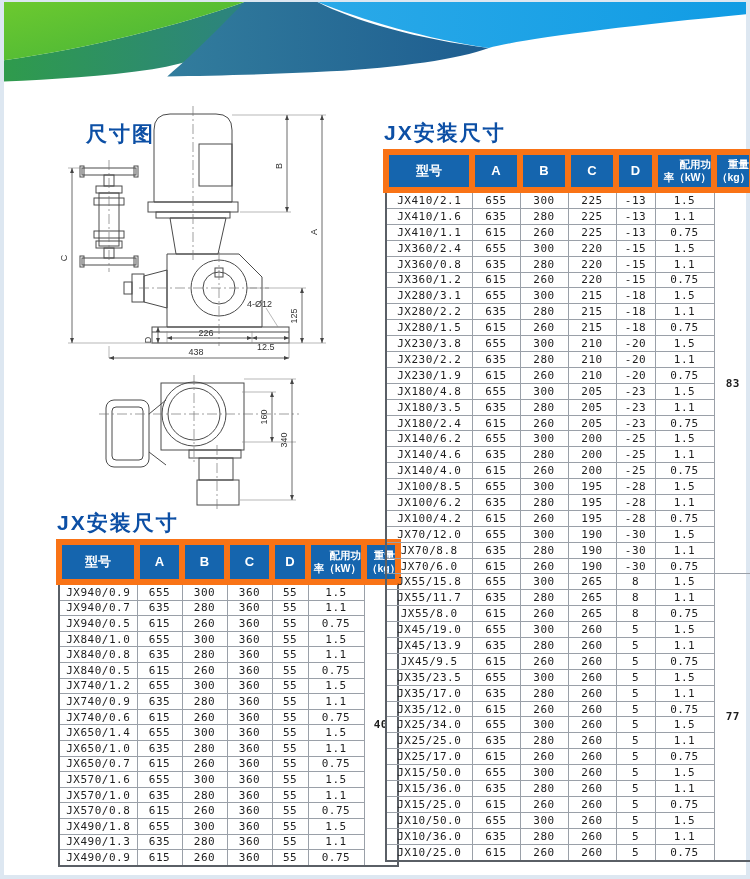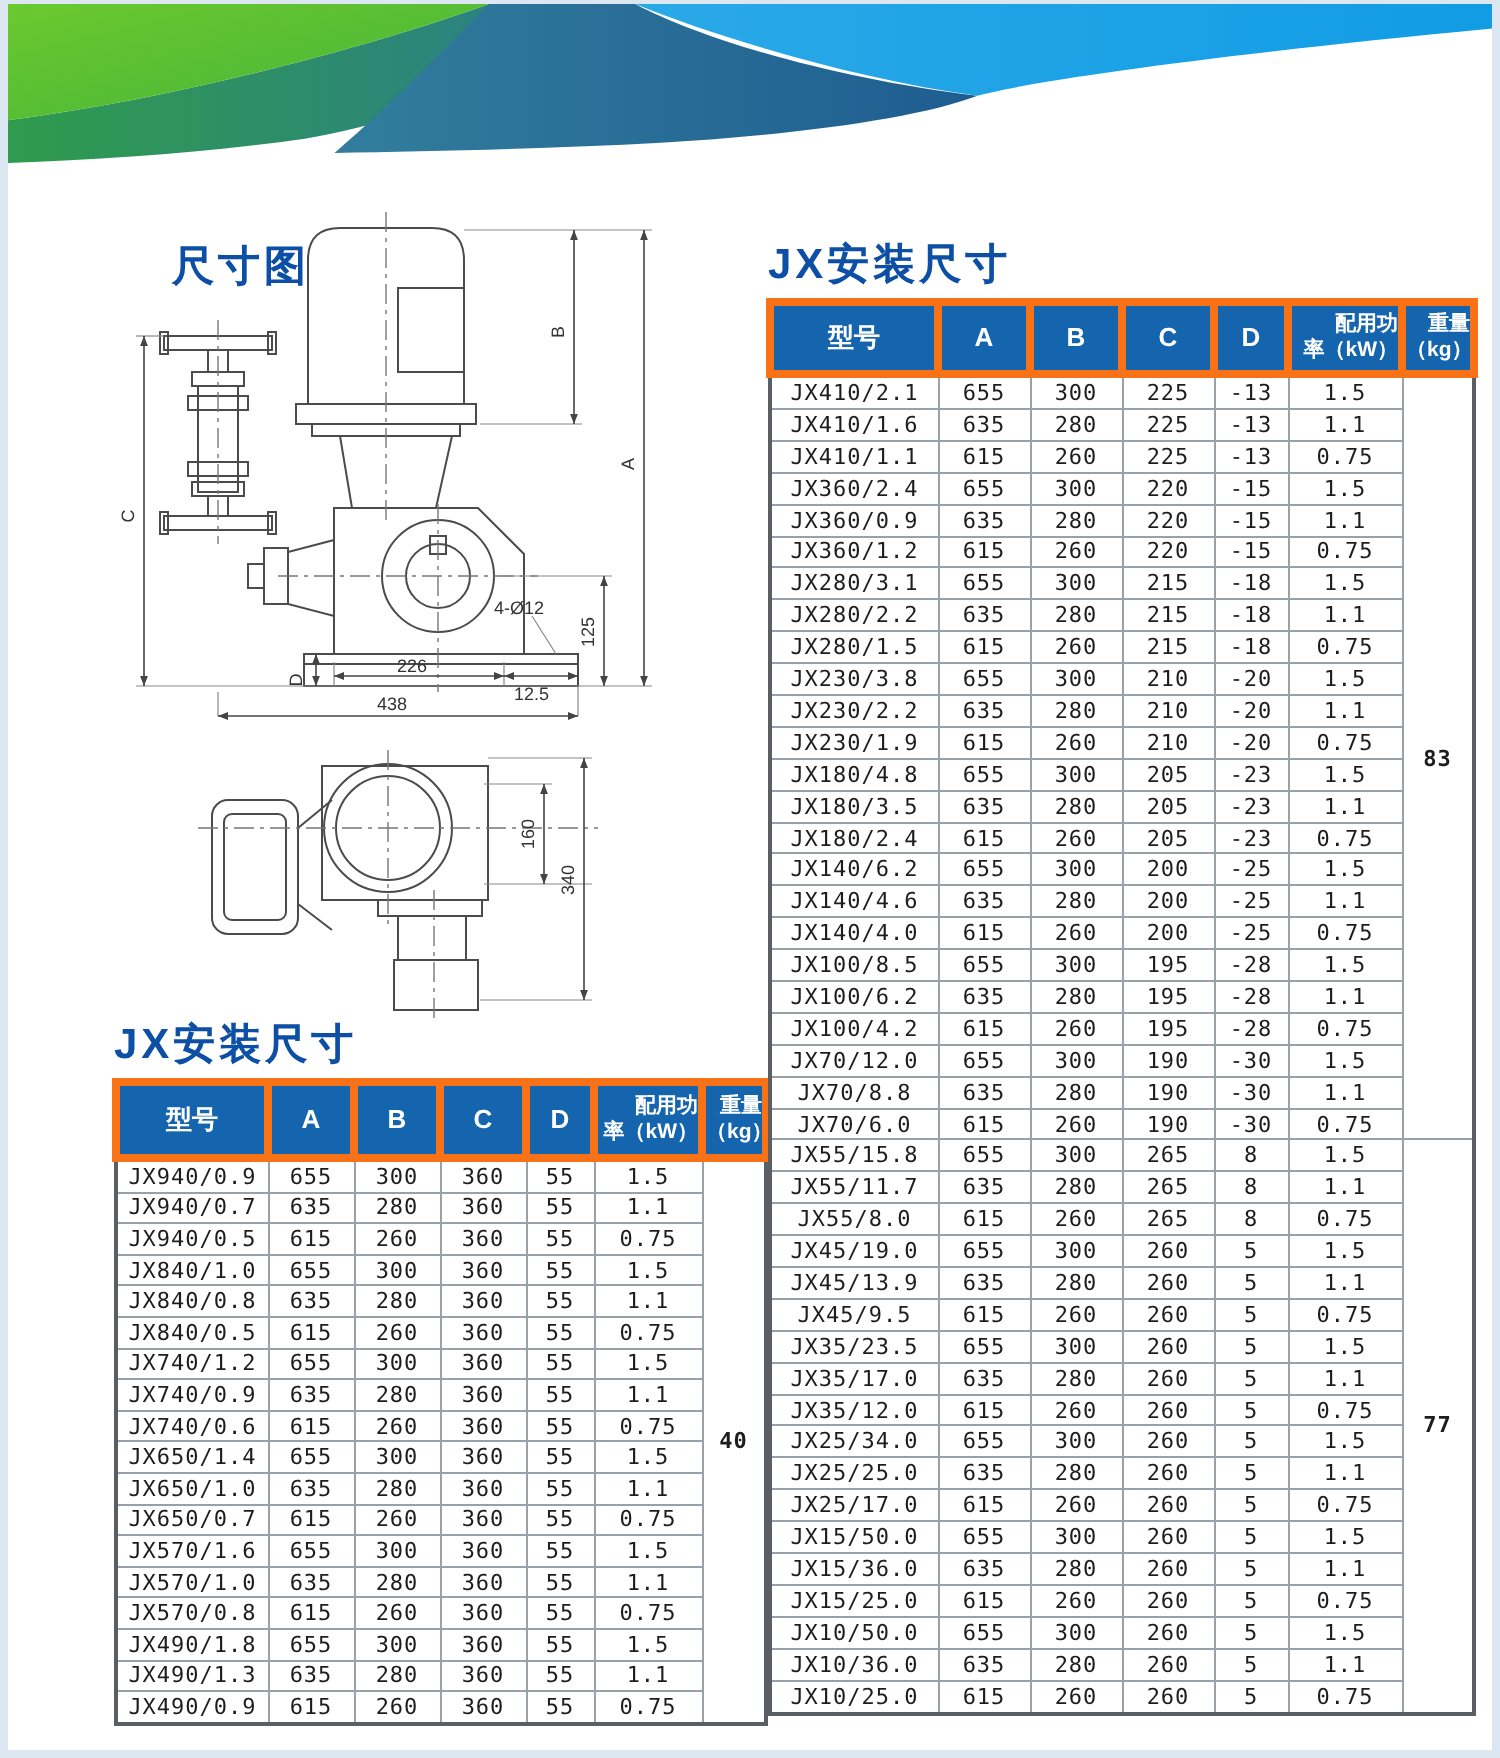--- a/index.html
+++ b/index.html
@@ -22,21 +22,21 @@
   #drawing-title{position:absolute;left:81px;top:120px;}
   .tbl-wrap{position:absolute;}
   #left-table-wrap{left:52px;top:509px;width:299px;}
   #right-table-wrap{left:379px;top:119px;width:329px;}
   table.dim-table{
     border-collapse:collapse;table-layout:fixed;width:100%;
     border:2px solid #5a5f66;
   }
   table.dim-table th{
     background:#1565ae;color:#ffffff;font-weight:bold;
-    border:4px solid #f97316;font-size:13px;
+    border:6px solid #f97316;font-size:13px;
     padding:2px 0;white-space:pre-line;line-height:1.2;
     font-family:"Liberation Sans", sans-serif;
   }
   table.dim-table th.small{font-size:10.5px;line-height:1.25;text-align:right;}
   table.dim-table td{
     border:1px solid #9aa0a8;text-align:center;padding:0;
     font-family:"DejaVu Sans Mono", monospace;
     font-size:11px;color:#1d1d1d;letter-spacing:0.5px;
   }
   #left-table td{height:14.6px;}
@@ -411,21 +411,21 @@
           </tr>
           <tr>
             <td>JX360/2.4</td>
             <td>655</td>
             <td>300</td>
             <td>220</td>
             <td>-15</td>
             <td>1.5</td>
           </tr>
           <tr>
-            <td>JX360/0.9</td>
+            <td>JX360/0.8</td>
             <td>635</td>
             <td>280</td>
             <td>220</td>
             <td>-15</td>
             <td>1.1</td>
           </tr>
           <tr>
             <td>JX360/1.2</td>
             <td>615</td>
             <td>260</td>

